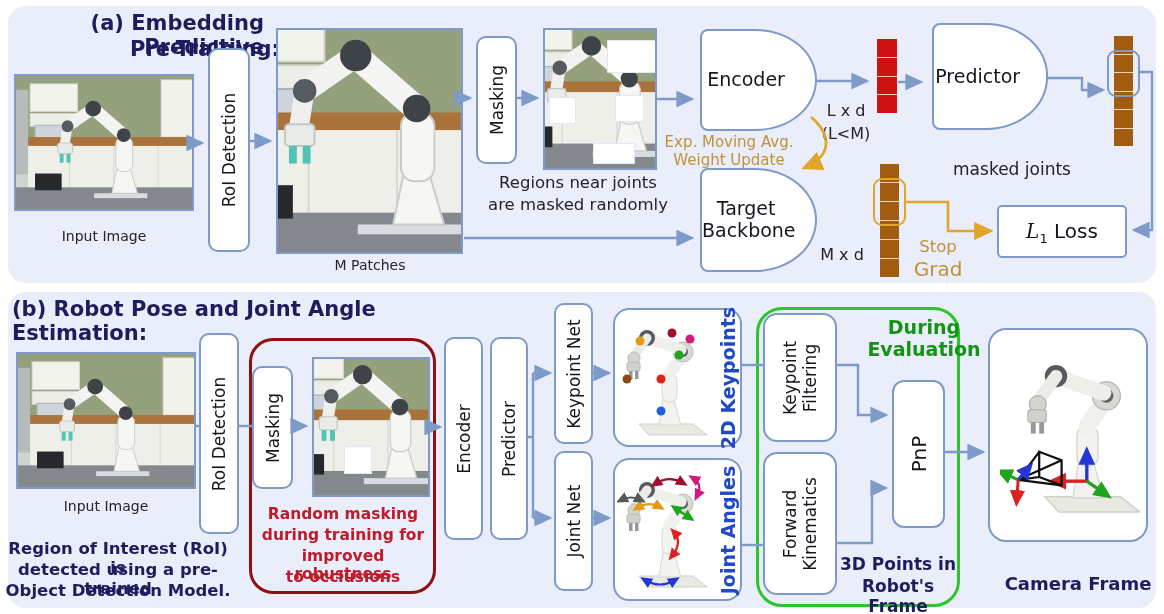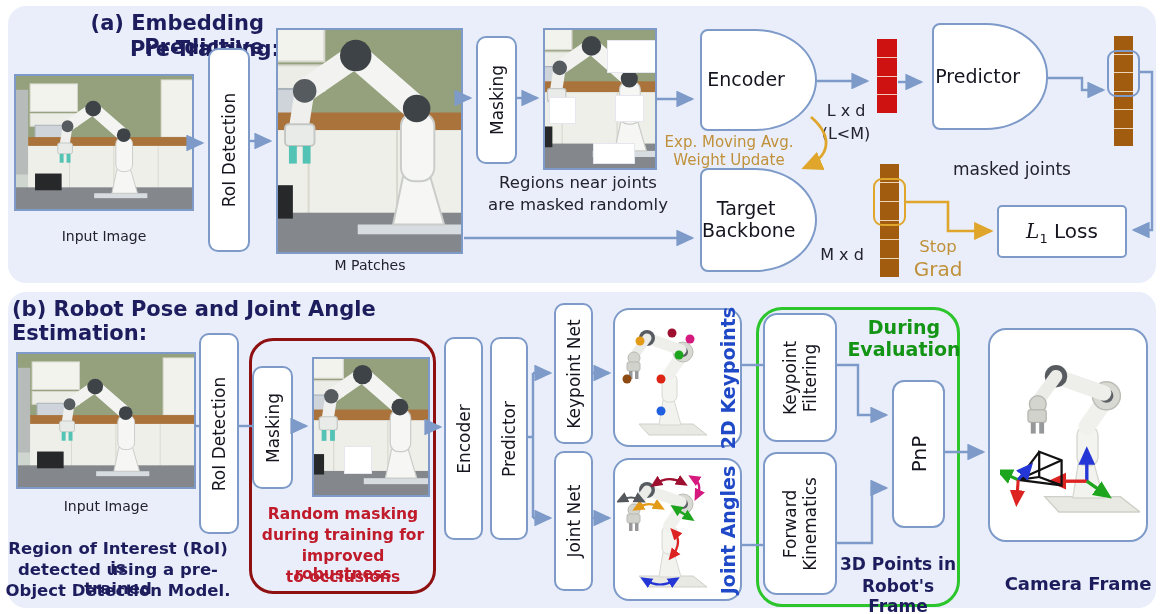--- a/index.html
+++ b/index.html
@@ -15,21 +15,21 @@
           white-space:nowrap;font-size:17px;color:#15151f;}
   .vlabel2{position:absolute;left:50%;top:50%;transform:translate(-50%,-50%) rotate(-90deg);
            font-size:17px;color:#15151f;text-align:center;line-height:1.2;}
   .vlabel2 div{white-space:nowrap;}
   .caption{position:absolute;text-align:center;font-size:14px;color:#23232e;}
   .ptitle{position:absolute;font-weight:bold;font-size:21px;color:#1d1d5e;}
   .note{position:absolute;text-align:center;font-size:16.5px;color:#23232e;}
   .navy-note{position:absolute;text-align:center;font-weight:bold;font-size:16.5px;color:#1d1d5e;}
   .gold-note{position:absolute;text-align:center;font-size:15px;color:#c0913a;}
   .red-note{position:absolute;text-align:center;font-weight:bold;font-size:15.5px;color:#c01b2b;}
-  .green-note{position:absolute;text-align:center;font-weight:bold;font-size:19px;color:#149414;}
+  .green-note{position:absolute;text-align:center;font-weight:bold;font-size:19px;color:#149414;margin-left:20px;}
   .photo{position:absolute;border:2.4px solid #7d9ac8;box-sizing:border-box;background:#cfd6cf;overflow:hidden;}
   .photo svg{display:block;width:100%;height:100%;}
   .maskrect{position:absolute;background:#fff;box-shadow:0 0 0 1px #e6e6ee;}
   .token-col{position:absolute;display:flex;flex-direction:column;}
   .token-col > div{flex:1;}
   .token-col > div + div{border-top:1.4px solid rgba(255,244,226,.8);}
   .col-red  > div{background:#ce1212;}
   .col-brown> div{background:#a15c10;}
   .tok-outline{position:absolute;border-radius:9px;box-sizing:border-box;background:transparent;}
   .container-red{position:absolute;border:3.5px solid #8f1010;border-radius:24px;box-sizing:border-box;}

